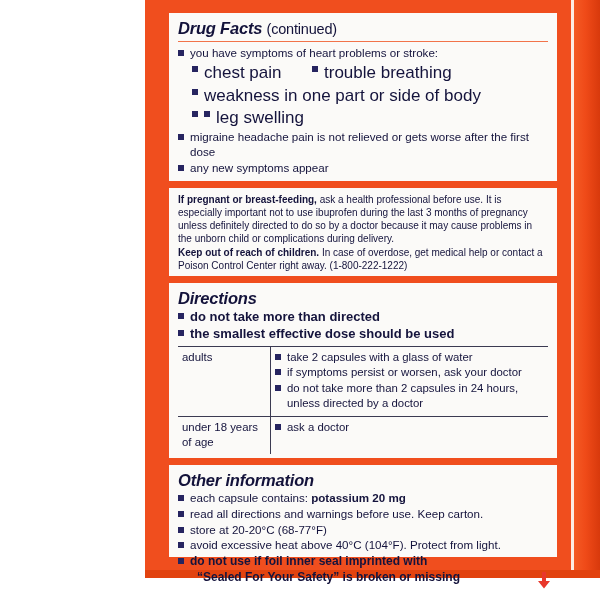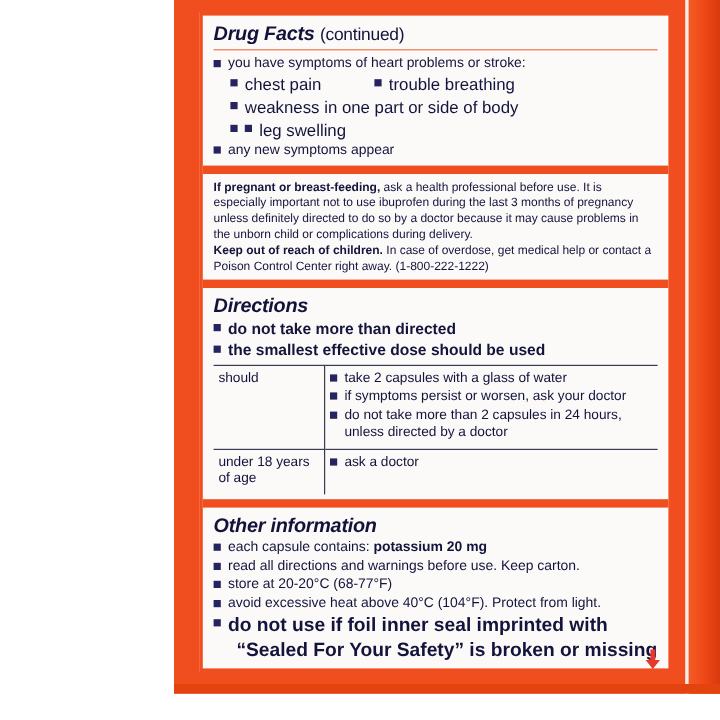--- a/index.html
+++ b/index.html
@@ -113,21 +113,21 @@
     left: 0px;
     top: 4px;
     width: 6px;
     height: 6px;
     background: #262460;
   }
   ul.blist.sub {
     margin-left: 14px;
   }
   ul.blist.sub li {
-    font-size: 14px;
+    font-size: 17px;
   }
   .two-col {
     display: flex;
   }
   .two-col .c1 { width: 108px; }
   .two-col .c2 { flex: 1; }
 
   .para {
     color: #14133c;
     font-size: 10px;
@@ -213,20 +213,21 @@
           <div class="two-col">
             <span class="c2" style="position:relative;padding-left:12px;">
               <span style="position:absolute;left:0;top:4px;width:6px;height:6px;background:#262460;"></span>
               <span>leg swelling</span>
             </span>
           </div>
         </li>
       </ul>
 
       <ul class="blist" style="margin-top:1px;">
+        <li>migraine headache pain is not relieved or gets worse after the first dose</li>
         <li>any new symptoms appear</li>
       </ul>
     </div>
 
     <div class="bar"></div>
 
     <div class="section">
       <p class="para"><b>If pregnant or breast-feeding,</b><span> ask a health professional before use. It is especially important not to use ibuprofen during the last 3 months of pregnancy unless definitely directed to do so by a doctor because it may cause problems in the unborn child or complications during delivery.</span></p>
       <p class="para" style="margin-top:1px;"><b>Keep out of reach of children.</b><span> In case of overdose, get medical help or contact a Poison Control Center right away. (1-800-222-1222)</span></p>
     </div>
@@ -236,21 +237,21 @@
     <div class="section">
       <div class="hdr">Directions</div>
       <ul class="blist bold">
         <li>do not take more than directed</li>
         <li>the smallest effective dose should be used</li>
       </ul>
 
       <table class="dose">
         <tbody>
             <tr class="r1">
-          <td class="agecol">should</td>
+          <td class="agecol">adults</td>
           <td class="dosecol">
             <ul class="blist">
               <li>take 2 capsules with a glass of water</li>
               <li>if symptoms persist or worsen, ask your doctor</li>
               <li>do not take more than 2 capsules in 24 hours, unless directed by a doctor</li>
             </ul>
           </td>
         </tr>
         <tr class="r2">
           <td class="agecol">under 18 years of age</td>
@@ -266,21 +267,21 @@
 
     <div class="bar"></div>
 
     <div class="section oi-wrap">
       <div class="hdr">Other information</div>
       <ul class="blist">
         <li><span>each capsule contains: </span><b>potassium 20 mg</b></li>
         <li>read all directions and warnings before use. Keep carton.</li>
         <li>store at 20-20°C (68-77°F)</li>
         <li>avoid excessive heat above 40°C (104°F). Protect from light.</li>
-        <li style="font-weight:bold;font-size:16px;line-height:1.3;">
+        <li style="font-weight:bold;font-size:12px;line-height:1.3;">
           <span>do not use if foil inner seal imprinted with</span><br>
           <span style="display:inline-block;padding-left:7px;">“Sealed For Your Safety” is broken or missing</span>
         </li>
       </ul>
       <svg id="seal-arrow" viewBox="0 0 14 17">
         <path d="M5 0 H9 V9 H13 L7 16.5 L1 9 H5 Z" fill="#e8372b"></path>
       </svg>
     </div>
 
   </div>

